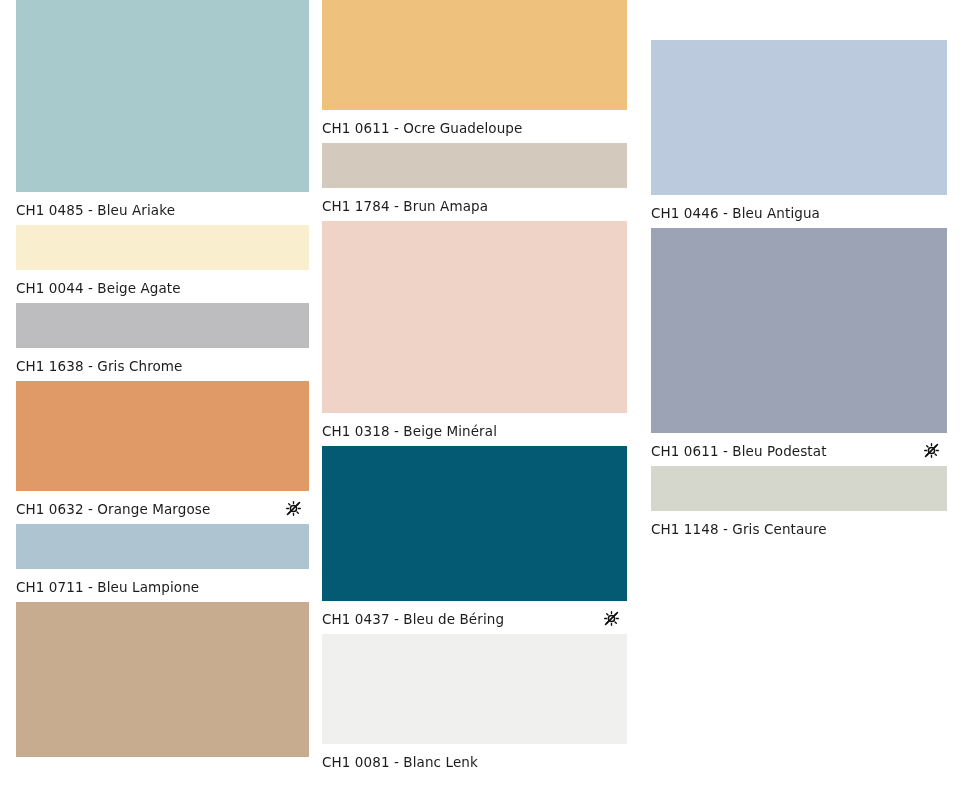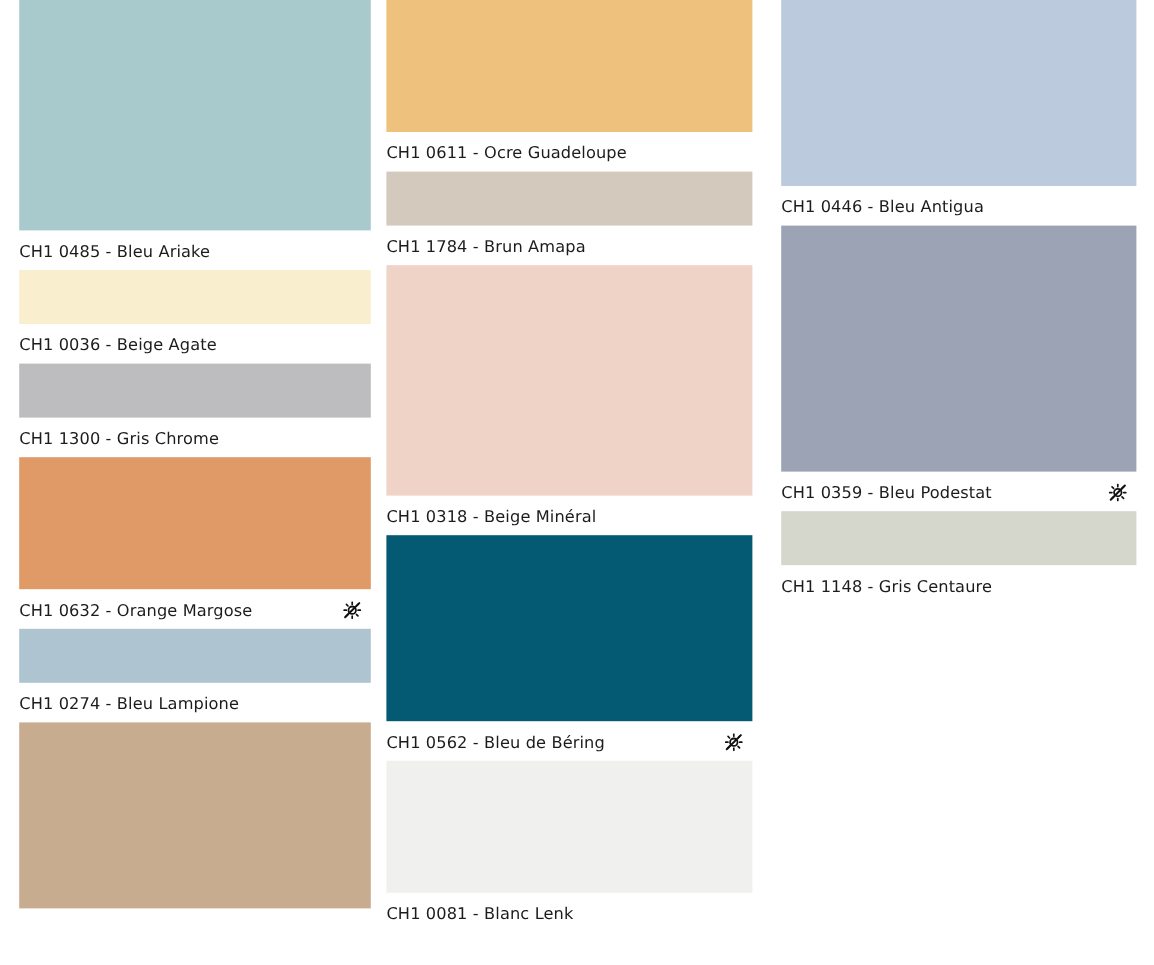--- a/index.html
+++ b/index.html
@@ -23,21 +23,21 @@
     box-sizing: border-box;
   }
   .palette-column {
     display: flex;
     flex-direction: column;
     box-sizing: border-box;
   }
   
   .col-0 { width: 310px; padding-left: 16px;  padding-right: 1px; }
   .col-1 { width: 326px; padding-left: 12px; padding-right: 9px; }
-  .col-2 { width: 326px; padding-left: 15px; padding-right: 15px; }
+  .col-2 { width: 326px; padding-left: 15px; padding-right: 15px; margin-top: 40px; }
 
   .swatch-card {
     display: block;
     width: 100%;
     box-sizing: border-box;
   }
   .swatch-chip {
     display: block;
     width: 100%;
     box-sizing: border-box;
@@ -98,21 +98,21 @@
                 <line x1="4.0" y1="11.0" x2="2.7" y2="12.3"></line>
               </g>
               <line x1="1.6" y1="13.4" x2="13.4" y2="1.6" stroke="#111" stroke-width="1.7" stroke-linecap="round"></line>
             </svg>
           </span>
         </div>
       </div>
       <div class="swatch-card">
         <div class="swatch-chip" style="background: rgb(249, 239, 207); height: 45px;"></div>
         <div class="swatch-caption">
-          <span class="swatch-label">CH1 0036 - Beige Agate</span>
+          <span class="swatch-label">CH1 0044 - Beige Agate</span>
           <span class="swatch-flag is-hidden">
             <svg width="15" height="15" viewBox="0 0 15 15" aria-hidden="true">
               <circle cx="7.5" cy="7.5" r="3.1" fill="none" stroke="#111" stroke-width="1.5"></circle>
               <g stroke="#111" stroke-width="1.4" stroke-linecap="round">
                 <line x1="7.5" y1="0.7" x2="7.5" y2="2.6"></line>
                 <line x1="7.5" y1="12.4" x2="7.5" y2="14.3"></line>
                 <line x1="0.7" y1="7.5" x2="2.6" y2="7.5"></line>
                 <line x1="12.4" y1="7.5" x2="14.3" y2="7.5"></line>
                 <line x1="2.7" y1="2.7" x2="4.0" y2="4.0"></line>
                 <line x1="11.0" y1="11.0" x2="12.3" y2="12.3"></line>
@@ -120,21 +120,21 @@
                 <line x1="4.0" y1="11.0" x2="2.7" y2="12.3"></line>
               </g>
               <line x1="1.6" y1="13.4" x2="13.4" y2="1.6" stroke="#111" stroke-width="1.7" stroke-linecap="round"></line>
             </svg>
           </span>
         </div>
       </div>
       <div class="swatch-card">
         <div class="swatch-chip" style="background: rgb(189, 189, 191); height: 45px;"></div>
         <div class="swatch-caption">
-          <span class="swatch-label">CH1 1300 - Gris Chrome</span>
+          <span class="swatch-label">CH1 1638 - Gris Chrome</span>
           <span class="swatch-flag is-hidden">
             <svg width="15" height="15" viewBox="0 0 15 15" aria-hidden="true">
               <circle cx="7.5" cy="7.5" r="3.1" fill="none" stroke="#111" stroke-width="1.5"></circle>
               <g stroke="#111" stroke-width="1.4" stroke-linecap="round">
                 <line x1="7.5" y1="0.7" x2="7.5" y2="2.6"></line>
                 <line x1="7.5" y1="12.4" x2="7.5" y2="14.3"></line>
                 <line x1="0.7" y1="7.5" x2="2.6" y2="7.5"></line>
                 <line x1="12.4" y1="7.5" x2="14.3" y2="7.5"></line>
                 <line x1="2.7" y1="2.7" x2="4.0" y2="4.0"></line>
                 <line x1="11.0" y1="11.0" x2="12.3" y2="12.3"></line>
@@ -164,21 +164,21 @@
                 <line x1="4.0" y1="11.0" x2="2.7" y2="12.3"></line>
               </g>
               <line x1="1.6" y1="13.4" x2="13.4" y2="1.6" stroke="#111" stroke-width="1.7" stroke-linecap="round"></line>
             </svg>
           </span>
         </div>
       </div>
       <div class="swatch-card">
         <div class="swatch-chip" style="background: rgb(174, 196, 209); height: 45px;"></div>
         <div class="swatch-caption">
-          <span class="swatch-label">CH1 0274 - Bleu Lampione</span>
+          <span class="swatch-label">CH1 0711 - Bleu Lampione</span>
           <span class="swatch-flag is-hidden">
             <svg width="15" height="15" viewBox="0 0 15 15" aria-hidden="true">
               <circle cx="7.5" cy="7.5" r="3.1" fill="none" stroke="#111" stroke-width="1.5"></circle>
               <g stroke="#111" stroke-width="1.4" stroke-linecap="round">
                 <line x1="7.5" y1="0.7" x2="7.5" y2="2.6"></line>
                 <line x1="7.5" y1="12.4" x2="7.5" y2="14.3"></line>
                 <line x1="0.7" y1="7.5" x2="2.6" y2="7.5"></line>
                 <line x1="12.4" y1="7.5" x2="14.3" y2="7.5"></line>
                 <line x1="2.7" y1="2.7" x2="4.0" y2="4.0"></line>
                 <line x1="11.0" y1="11.0" x2="12.3" y2="12.3"></line>
@@ -257,21 +257,21 @@
                 <line x1="4.0" y1="11.0" x2="2.7" y2="12.3"></line>
               </g>
               <line x1="1.6" y1="13.4" x2="13.4" y2="1.6" stroke="#111" stroke-width="1.7" stroke-linecap="round"></line>
             </svg>
           </span>
         </div>
       </div>
       <div class="swatch-card">
         <div class="swatch-chip" style="background: rgb(4, 90, 114); height: 155px;"></div>
         <div class="swatch-caption">
-          <span class="swatch-label">CH1 0562 - Bleu de Béring</span>
+          <span class="swatch-label">CH1 0437 - Bleu de Béring</span>
           <span class="swatch-flag" title="Couleur sensible au soleil">
             <svg width="15" height="15" viewBox="0 0 15 15" aria-hidden="true">
               <circle cx="7.5" cy="7.5" r="3.1" fill="none" stroke="#111" stroke-width="1.5"></circle>
               <g stroke="#111" stroke-width="1.4" stroke-linecap="round">
                 <line x1="7.5" y1="0.7" x2="7.5" y2="2.6"></line>
                 <line x1="7.5" y1="12.4" x2="7.5" y2="14.3"></line>
                 <line x1="0.7" y1="7.5" x2="2.6" y2="7.5"></line>
                 <line x1="12.4" y1="7.5" x2="14.3" y2="7.5"></line>
                 <line x1="2.7" y1="2.7" x2="4.0" y2="4.0"></line>
                 <line x1="11.0" y1="11.0" x2="12.3" y2="12.3"></line>
@@ -325,21 +325,21 @@
                 <line x1="4.0" y1="11.0" x2="2.7" y2="12.3"></line>
               </g>
               <line x1="1.6" y1="13.4" x2="13.4" y2="1.6" stroke="#111" stroke-width="1.7" stroke-linecap="round"></line>
             </svg>
           </span>
         </div>
       </div>
       <div class="swatch-card">
         <div class="swatch-chip" style="background: rgb(155, 163, 181); height: 205px;"></div>
         <div class="swatch-caption">
-          <span class="swatch-label">CH1 0359 - Bleu Podestat</span>
+          <span class="swatch-label">CH1 0611 - Bleu Podestat</span>
           <span class="swatch-flag" title="Couleur sensible au soleil">
             <svg width="15" height="15" viewBox="0 0 15 15" aria-hidden="true">
               <circle cx="7.5" cy="7.5" r="3.1" fill="none" stroke="#111" stroke-width="1.5"></circle>
               <g stroke="#111" stroke-width="1.4" stroke-linecap="round">
                 <line x1="7.5" y1="0.7" x2="7.5" y2="2.6"></line>
                 <line x1="7.5" y1="12.4" x2="7.5" y2="14.3"></line>
                 <line x1="0.7" y1="7.5" x2="2.6" y2="7.5"></line>
                 <line x1="12.4" y1="7.5" x2="14.3" y2="7.5"></line>
                 <line x1="2.7" y1="2.7" x2="4.0" y2="4.0"></line>
                 <line x1="11.0" y1="11.0" x2="12.3" y2="12.3"></line>

